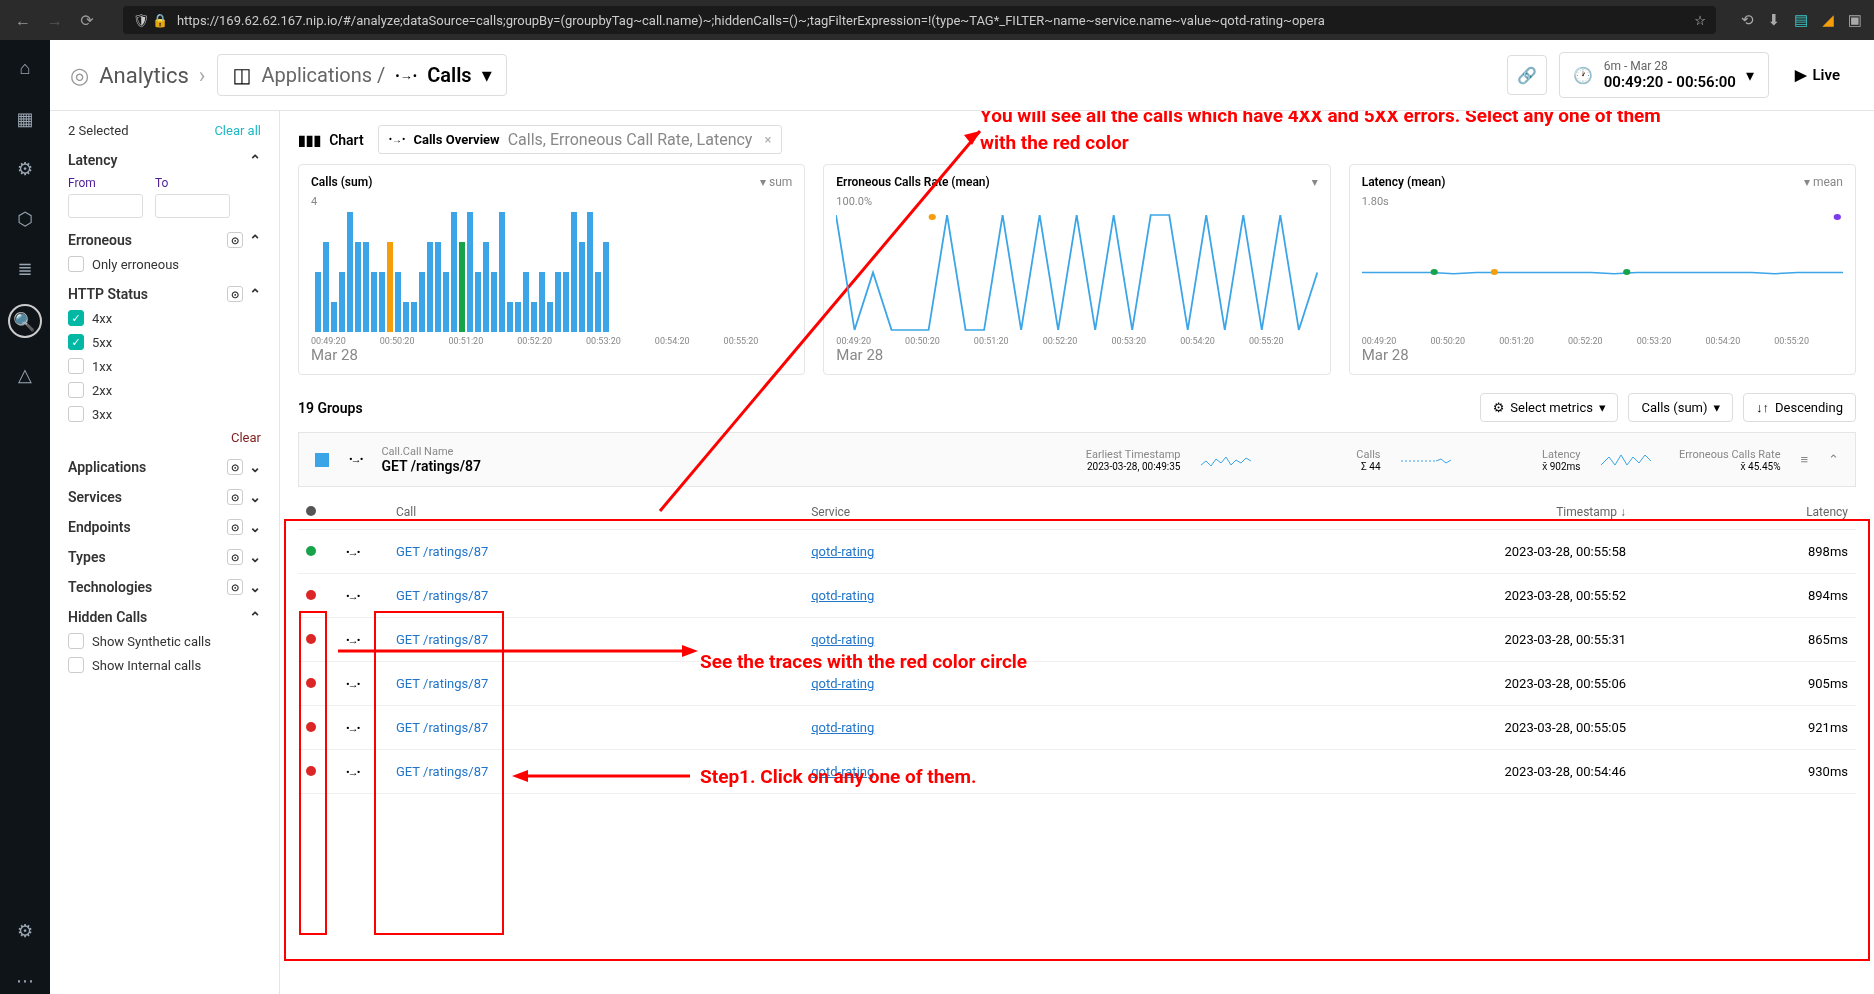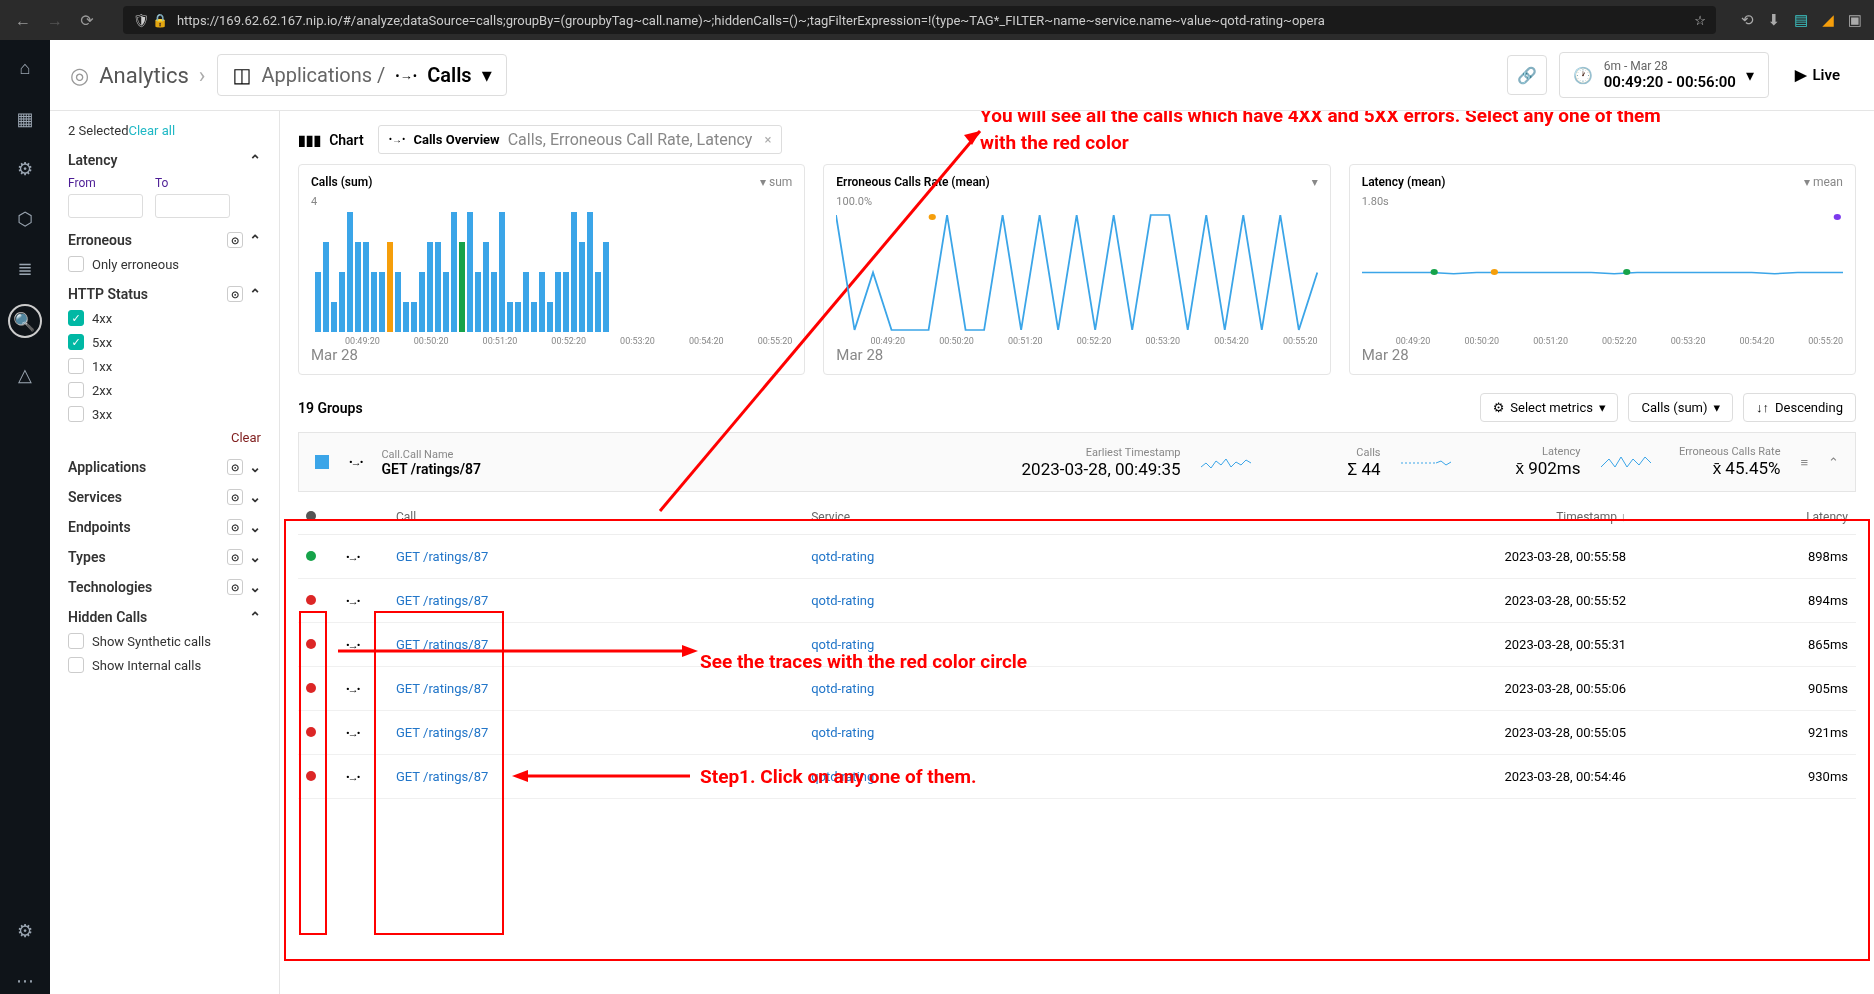--- a/index.html
+++ b/index.html
@@ -36,21 +36,21 @@
 .time-picker { border: 1px solid #ddd; border-radius: 4px; padding: 6px 14px; display: flex; align-items: center; gap: 10px; cursor: pointer; }
 .time-picker .time-main { font-weight: 600; font-size: 15px; }
 .time-picker .time-sub { font-size: 12px; color: #666; }
 .live-btn { display: flex; align-items: center; gap: 6px; font-weight: 600; font-size: 15px; padding: 0 14px; cursor: pointer; }
 
 
 .body-split { display: flex; flex: 1; overflow: hidden; }
 
 
 .sidebar { width: 230px; border-right: 1px solid #e5e5e5; padding: 12px 18px; overflow-y: auto; font-size: 13px; color: #333; }
-.sb-top { display: flex; justify-content: flex-start; margin-bottom: 14px; }
+.sb-top { display: flex; justify-content: space-between; margin-bottom: 14px; }
 .sb-top a { color: #20b8c5; cursor: pointer; }
 .sb-section { margin-bottom: 14px; }
 .sb-heading { display: flex; justify-content: space-between; align-items: center; font-weight: 600; font-size: 14px; margin-bottom: 8px; cursor: pointer; }
 .sb-heading .sq { width: 16px; height: 16px; border: 1px solid #ccc; border-radius: 3px; display: flex; align-items: center; justify-content: center; font-size: 10px; }
 .sb-row { display: flex; gap: 12px; }
 .sb-row label { font-size: 12px; color: #4c1d95; display: block; margin-bottom: 4px; }
 .sb-row input { width: 75px; height: 24px; border: 1px solid #ddd; border-radius: 3px; padding: 0 4px; }
 .sb-check { display: flex; align-items: center; gap: 8px; margin-bottom: 8px; }
 .sb-check .box { width: 16px; height: 16px; border: 1px solid #ccc; border-radius: 3px; display: flex; align-items: center; justify-content: center; }
 .sb-check .box.checked { background: #00b8a4; border-color: #00b8a4; color: #fff; font-size: 11px; }
@@ -65,21 +65,21 @@
 .chart-chip .sub { color: #888; font-size: 16px; }
 .chart-chip .x { color: #aaa; cursor: pointer; margin-left: 4px; }
 
 .charts-row { display: flex; gap: 18px; margin-bottom: 18px; }
 .chart-card { flex: 1; border: 1px solid #e5e5e5; border-radius: 4px; padding: 10px 12px; min-height: 200px; }
 .chart-card-head { display: flex; justify-content: space-between; font-size: 12px; font-weight: 600; margin-bottom: 6px; }
 .chart-card-head .agg { color: #888; font-weight: 400; }
 .chart-card .yval { font-size: 11px; color: #888; }
 .chart-body { height: 120px; position: relative; margin-top: 4px; }
 .chart-xaxis { display: flex; justify-content: space-between; font-size: 9px; color: #888; margin-top: 4px; }
-.chart-xaxis span { flex: 1; text-align: right; }
+.chart-xaxis span { flex: 1; text-align: left; }
 .chart-sub { font-size: 15px; color: #888; }
 
 
 .bars { display: flex; align-items: flex-end; height: 100%; gap: 2px; padding: 0 4px; }
 .bars .b { width: 6px; background: #3ba5e8; }
 
 
 .line-svg { width: 100%; height: 100%; }
 
 
@@ -89,35 +89,35 @@
 .gh-btn { border: 1px solid #ddd; border-radius: 4px; padding: 6px 12px; font-size: 13px; display: flex; align-items: center; gap: 6px; cursor: pointer; }
 
 .group-summary { border: 1px solid #e5e5e5; background: #fafafa; padding: 12px 16px; display: flex; align-items: center; gap: 20px; font-size: 13px; }
 .gs-icon { width: 14px; height: 14px; background: #3ba5e8; }
 .gs-col { display: flex; flex-direction: column; }
 .gs-col .lbl { font-size: 11px; color: #888; }
 .gs-col .val { font-weight: 600; font-size: 14px; }
 .gs-spacer { flex: 1; }
 .gs-stat { display: flex; flex-direction: column; align-items: flex-end; min-width: 110px; }
 .gs-stat .lbl { font-size: 11px; color: #888; }
-.gs-stat .val { font-size: 17px; }
+.gs-stat .val { font-size: 10px; }
 .spark { width: 50px; height: 18px; }
 
 
 .calls-table { width: 100%; border-collapse: collapse; margin-top: 8px; }
 .calls-table th { text-align: left; font-size: 12px; color: #666; font-weight: 400; padding: 10px 8px; border-bottom: 1px solid #eee; }
 .calls-table th.right { text-align: right; }
 .calls-table td { padding: 14px 8px; border-bottom: 1px solid #f0f0f0; font-size: 13px; }
 .calls-table td.right { text-align: right; }
 .status-dot { width: 10px; height: 10px; border-radius: 50%; display: inline-block; }
 .status-dot.green { background: #16a34a; }
 .status-dot.red { background: #dc2626; }
 .status-dot.dark { background: #555; }
 .call-link { color: #2276c9; cursor: pointer; }
-.svc-link { color: #2276c9; cursor: pointer; }
+.svc-link { color: #2276c9; cursor: pointer; text-decoration: underline; }
 .trace-icon { font-size: 11px; letter-spacing: -2px; }
 
 
 .annotation { position: absolute; color: #ff0000; font-weight: 700; pointer-events: none; }
 .red-box { position: absolute; border: 2px solid #ff0000; pointer-events: none; }
 
 
 .arrow { position: absolute; pointer-events: none; }
 </style>
 </head>

